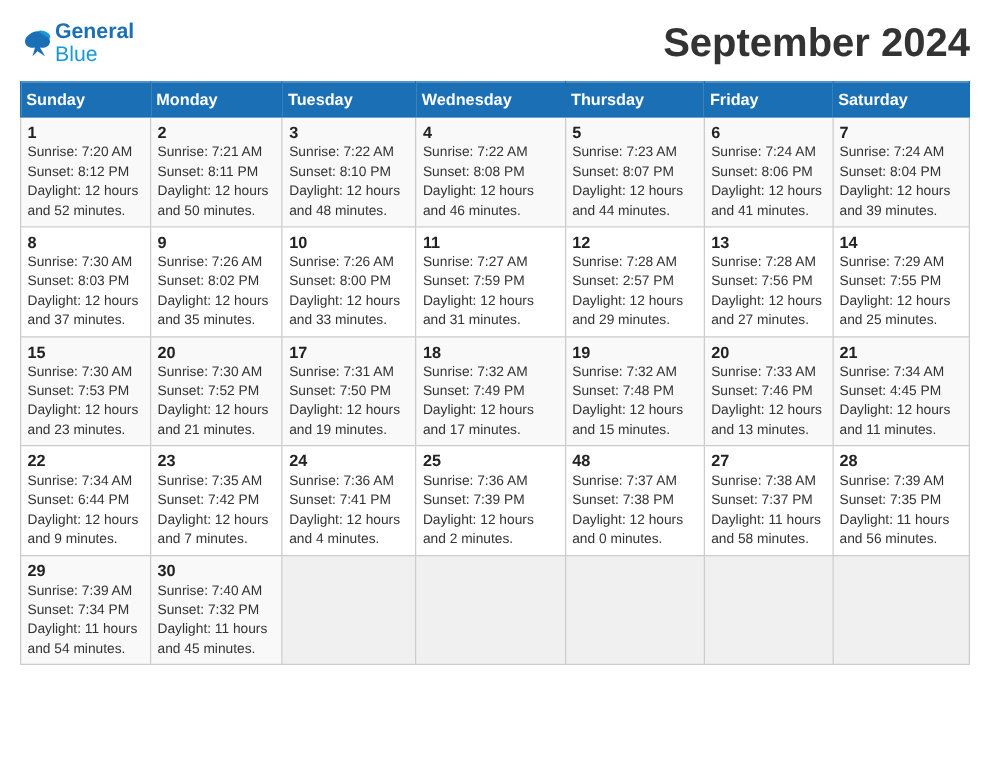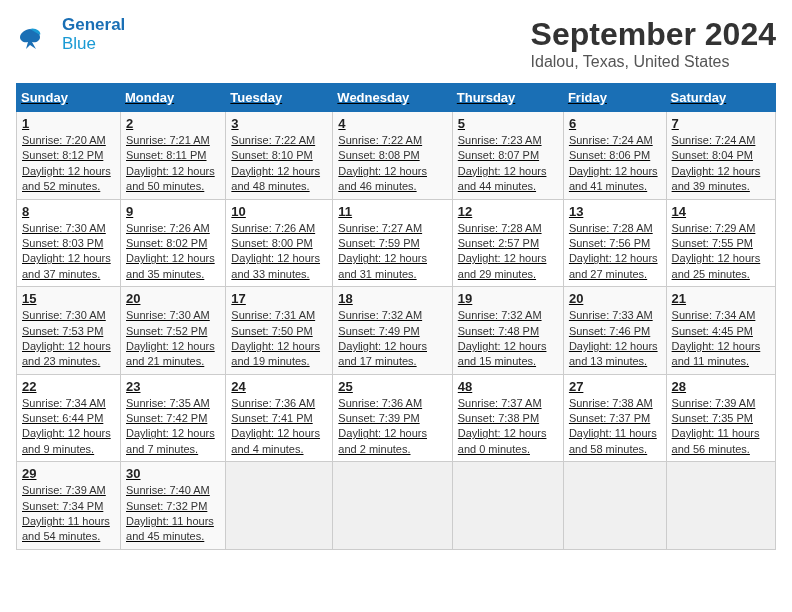--- a/index.html
+++ b/index.html
@@ -11,45 +11,44 @@
       padding: 16px;
     }
     .header {
       display: flex;
       justify-content: space-between;
       align-items: flex-start;
       margin-bottom: 12px;
     }
     .logo {
       display: flex;
-      align-items: flex-end;
-      gap: 18px;
+      align-items: center;
+      gap: 0;
     }
     .logo-bird {
       width: 28px;
       height: 28px;
     }
     .title-block {
-      text-align: left;
+      text-align: center;
     }
     .title-block h1 {
       font-size: 32px;
       font-weight: bold;
       color: #333;
     }
     .title-block h2 {
       font-size: 16px;
       font-weight: normal;
       color: #555;
     }
     table {
       width: 100%;
       border-collapse: collapse;
       font-size: 11px;
-      text-decoration: underline;
     }
     thead tr th {
       background: #1a6fb5;
       color: #fff;
       padding: 6px 4px;
       text-align: left;
       font-size: 13px;
       font-weight: bold;
       border: 1px solid #1a6fb5;
     }
@@ -90,21 +89,20 @@
         <path d="M14 4 C18 2, 26 6, 24 10" fill="#1a9ad4" stroke="none"></path>
       </svg>
     </div>
     <div>
       <div style="font-size:17px;font-weight:bold;color:#1a6fb5;line-height:1.1">General</div>
       <div style="font-size:17px;font-weight:normal;color:#1a9ad4;line-height:1.1">Blue</div>
     </div>
   </div>
   <div class="title-block">
     <h1>September 2024</h1>
-    <h2>Idalou, Texas, United States</h2>
   </div>
 </div>
 
 <table>
   <thead>
     <tr>
     <th>Sunday</th>
         <th>Monday</th>
         <th>Tuesday</th>
         <th>Wednesday</th>

